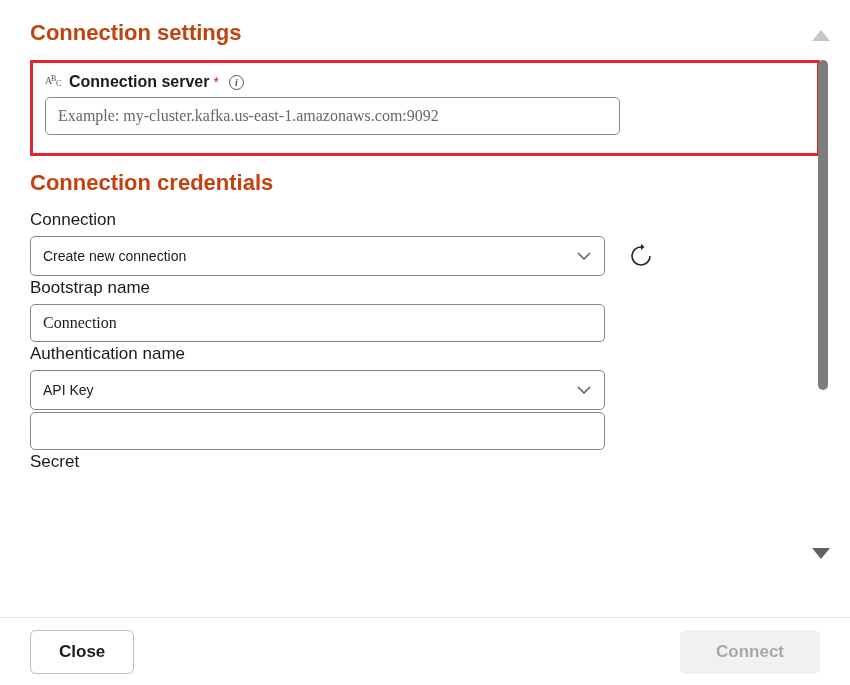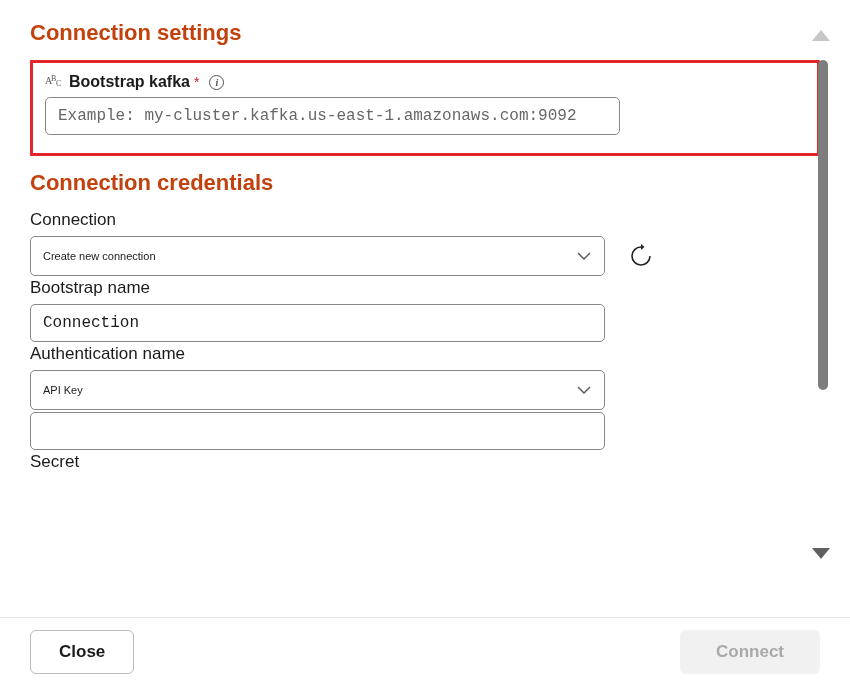--- a/index.html
+++ b/index.html
@@ -72,21 +72,21 @@
     .text-input {
       width: 100%;
       max-width: 575px;
       height: 38px;
       padding: 6px 12px;
       border: 1px solid #888;
       border-radius: 5px;
       font-size: 16px;
       color: #1b1b1b;
       outline: none;
-      font-family: Liberation Mono, monospace;
+      font-family: Liberation Serif, serif;
     }
     .text-input::placeholder {
       color: #666;
     }
     .cred-field {
       margin-bottom: 2px;
     }
     .cred-label {
       font-size: 17px;
       color: #1b1b1b;
@@ -101,21 +101,21 @@
     .select-box {
       position: relative;
       width: 575px;
     }
     .select-input {
       width: 100%;
       height: 40px;
       padding: 6px 40px 6px 12px;
       border: 1px solid #888;
       border-radius: 5px;
-      font-size: 11px;
+      font-size: 14px;
       color: #1b1b1b;
       background: #fff;
       cursor: pointer;
       display: flex;
       align-items: center;
     }
     .chevron-down {
       position: absolute;
       right: 14px;
       top: 50%;
@@ -217,21 +217,21 @@
 
   <div class="highlighted-block">
     <div class="field-label-row">
       <span class="abc-icon">
         <svg width="18" height="14" viewBox="0 0 18 14">
           <text x="0" y="11" font-size="10" fill="#555" font-family="serif">A</text>
           <text x="6" y="8" font-size="8" fill="#555" font-family="serif">B</text>
           <text x="11" y="13" font-size="8" fill="#555" font-family="serif">C</text>
         </svg>
       </span>
-      <span class="field-label">Bootstrap kafka</span>
+      <span class="field-label">Connection server</span>
       <span class="required-star">*</span>
       <span class="info-icon">i</span>
     </div>
     <input type="text" class="text-input" placeholder="Example: my-cluster.kafka.us-east-1.amazonaws.com:9092" style="">
   </div>
 
   <h2 class="section-heading">Connection credentials</h2>
 
   <div class="cred-field">
     <div class="cred-label">Connection</div>

